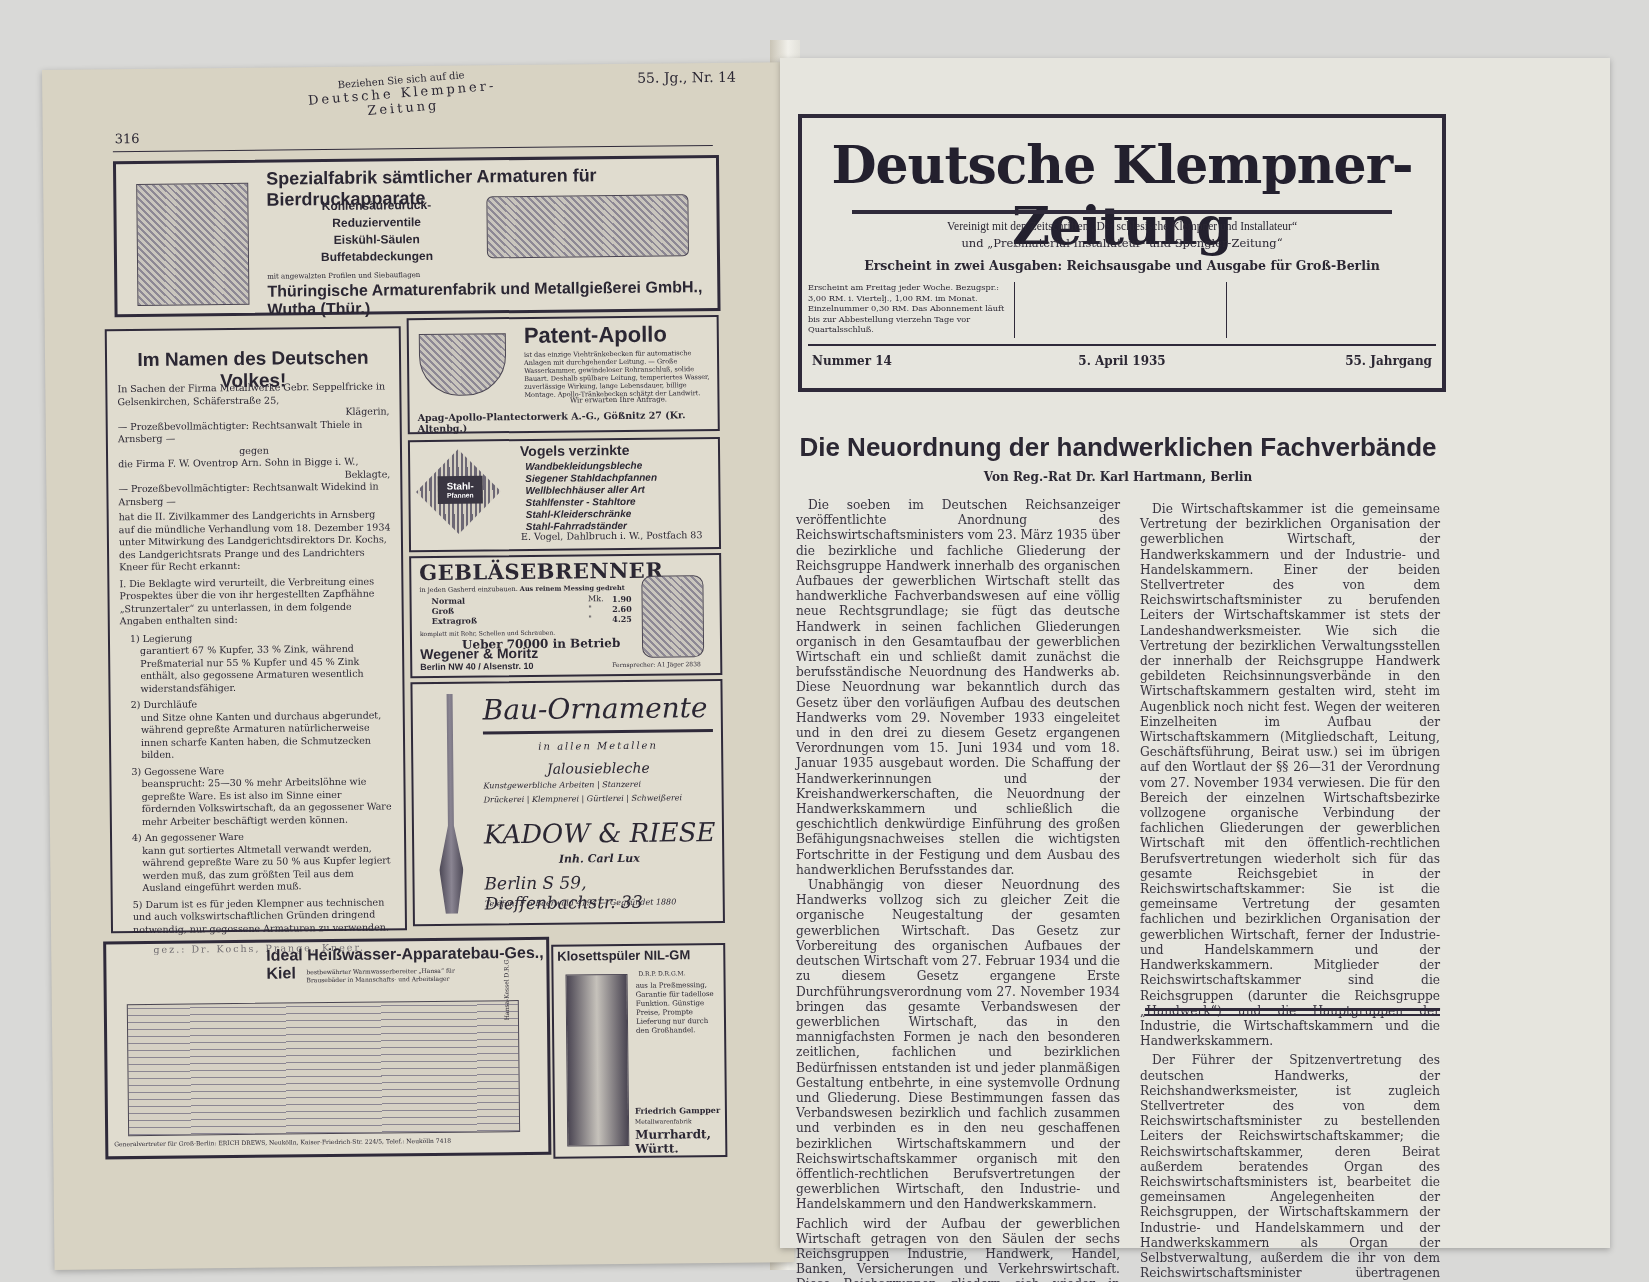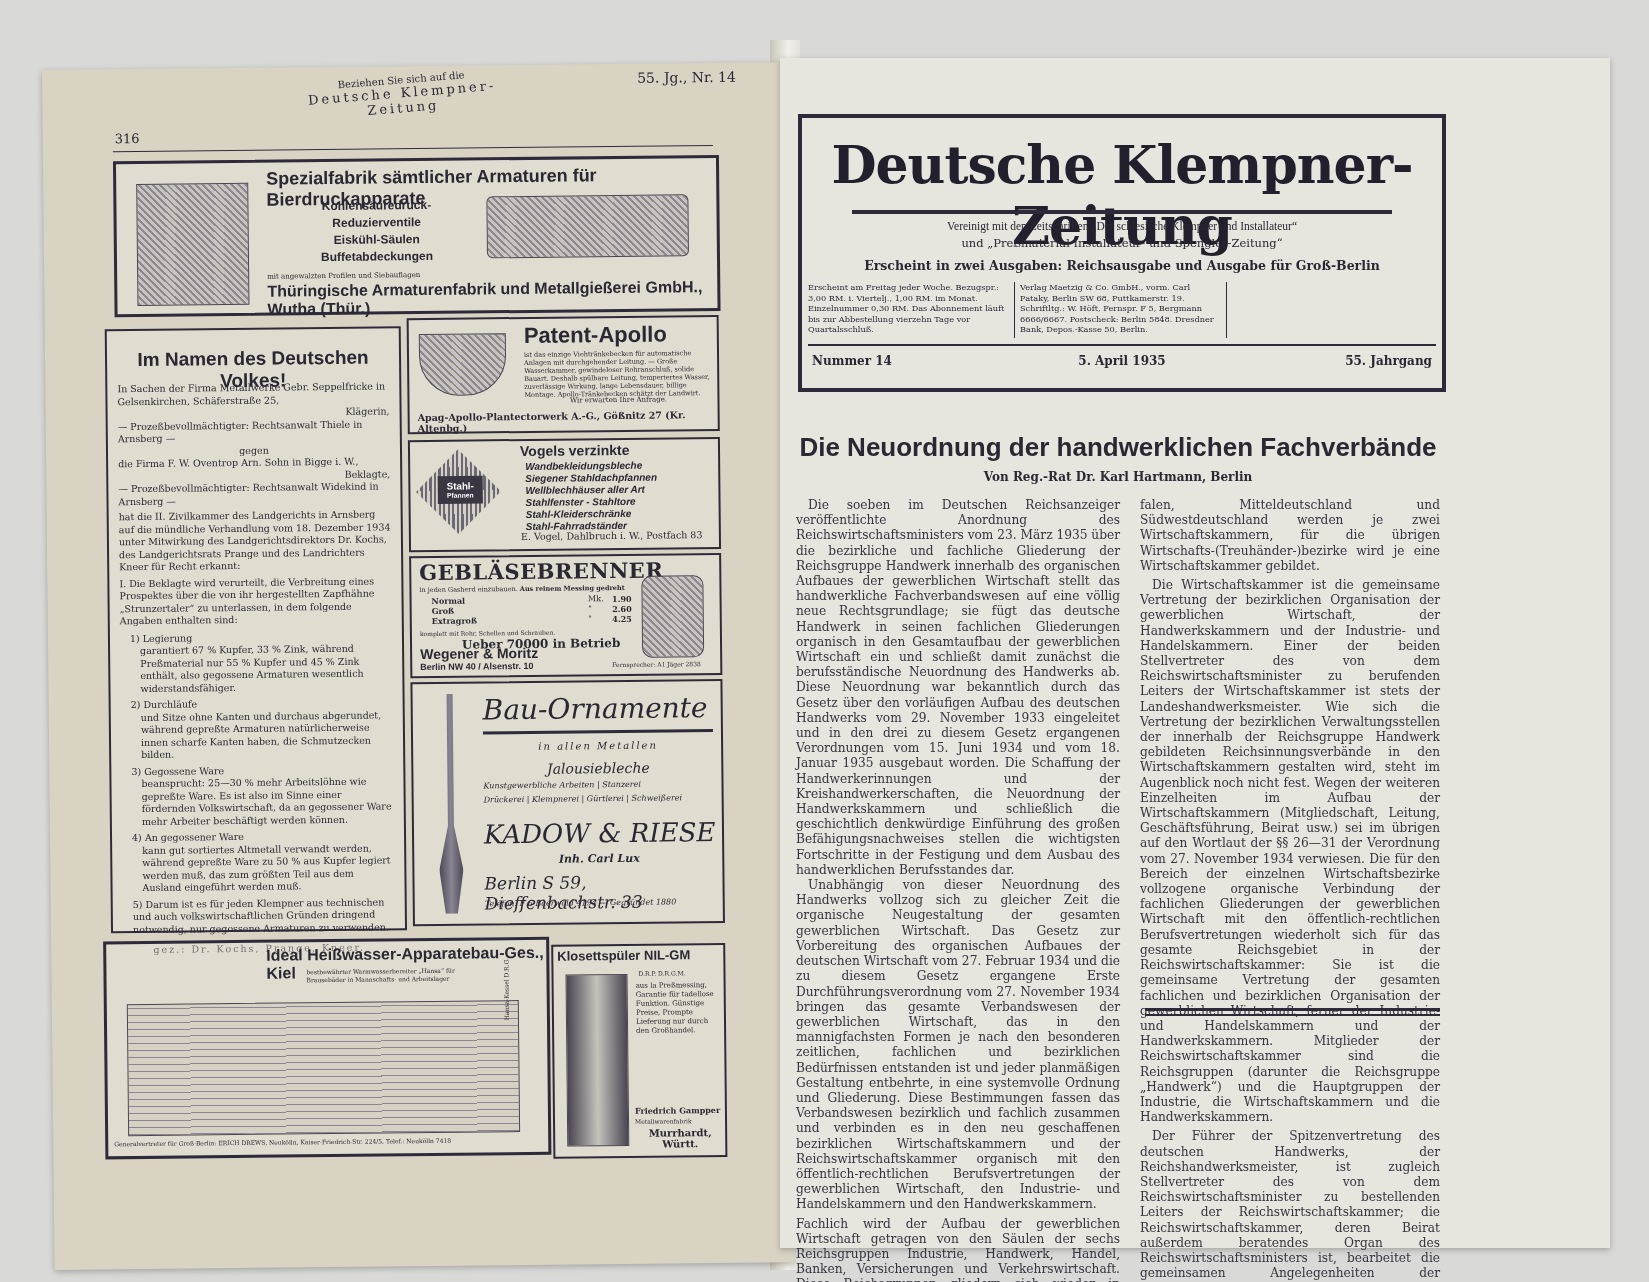--- a/index.html
+++ b/index.html
@@ -148,52 +148,50 @@
     <div class="abs" style="left:6px;top:196px;font-size:6px;white-space:nowrap;">Generalvertreter für Groß-Berlin: ERICH DREWS, Neukölln, Kaiser-Friedrich-Str. 224/5, Telef.: Neukölln 7418</div>
   </div>
 
   <div class="box thin" style="left:500px;top:880px;width:170px;height:210px;">
     <div class="abs sans bold" style="left:4px;top:2px;font-size:13px;">Klosettspüler NIL-GM</div>
     <div class="illus" style="left:12px;top:28px;width:60px;height:170px;background:linear-gradient(90deg,#4a4552,#c6c2bb,#4a4552);"></div>
     <div class="abs" style="left:85px;top:24px;font-size:6px;">D.R.P.   D.R.G.M.</div>
     <div class="abs" style="left:82px;top:36px;width:82px;font-size:7px;line-height:9px;">aus la Preßmessing, Garantie für tadellose Funktion. Günstige Preise, Prompte Lieferung nur durch den Großhandel.</div>
     <div class="abs bold" style="left:80px;top:160px;font-size:8px;">Friedrich Gampper</div>
     <div class="abs" style="left:80px;top:172px;font-size:6px;">Metallwarenfabrik</div>
-    <div class="abs bold" style="left:80px;top:182px;font-size:10px;text-align:center;">Murrhardt, Württ.</div>
+    <div class="abs bold" style="left:80px;top:182px;font-size:12px;">Murrhardt, Württ.</div>
   </div>
 </div>
 
 <div class="page right-page">
   <div class="box" style="left:18px;top:56px;width:640px;height:270px;border-width:4px;background:transparent;">
     <div class="abs masthead c" style="left:0;top:16px;width:640px;">Deutsche Klempner-Zeitung</div>
     <div class="rule" style="left:50px;top:92px;width:540px;height:4px;"></div>
     <div class="abs c" style="left:0;top:102px;width:640px;font-size:11.5px;font-family:Liberation Serif, serif;">Vereinigt mit den Zeitschriften „Der schlesische Klempner und Installateur“</div>
     <div class="abs c" style="left:0;top:118px;width:640px;font-size:11.5px;">und „Preßmaterial Installateur- und Spengler-Zeitung“</div>
     <div class="abs c bold" style="left:0;top:140px;width:640px;font-size:12.5px;">Erscheint in zwei Ausgaben: Reichsausgabe und Ausgabe für Groß-Berlin</div>
     <div class="abs" style="left:6px;top:164px;width:200px;font-size:8.2px;line-height:10.5px;">Erscheint am Freitag jeder Woche. Bezugspr.: 3,00 RM. i. Viertelj., 1,00 RM. im Monat. Einzelnummer 0,30 RM. Das Abonnement läuft bis zur Abbestellung vierzehn Tage vor Quartalsschluß.</div>
     <div class="rule" style="left:212px;top:164px;width:1px;height:56px;"></div>
-    <div class="abs" style="left:218px;top:164px;width:200px;font-size:8.2px;line-height:10.5px;">Verlag Maetzig &amp; Co. GmbH., vorm. Carl Pataky, Berlin SW 68, Puttkamerstr. 19. Schriftltg.: W. Höft, Fernspr. F 5, Bergmann 6666/6667. Postscheck: Berlin 5848. Dresdner Bank, Depos.-Kasse 50, Berlin.</div>
     <div class="rule" style="left:424px;top:164px;width:1px;height:56px;"></div>
     <div class="rule" style="left:6px;top:226px;width:628px;height:2px;"></div>
     <div class="abs bold" style="left:10px;top:236px;font-size:12px;">Nummer 14</div>
     <div class="abs bold c" style="left:220px;top:236px;width:200px;font-size:12px;">5. April 1935</div>
     <div class="abs bold" style="right:10px;top:236px;font-size:12px;">55. Jahrgang</div>
   </div>
 
   <div class="abs c bold" style="left:18px;top:412px;width:640px;font-size:12px;">Von Reg.-Rat Dr. Karl Hartmann, Berlin</div>
   <div class="abs c bold cond" style="left:18px;top:374px;width:640px;font-size:26px;">Die Neuordnung der handwerklichen Fachverbände</div>
 
   <div class="abs body-text" style="left:16px;top:440px;width:324px;">
     <p style="margin:0;text-indent:12px;">Die soeben im Deutschen Reichsanzeiger veröffentlichte Anordnung des Reichswirtschaftsministers vom 23. März 1935 über die bezirkliche und fachliche Gliederung der Reichsgruppe Handwerk innerhalb des organischen Aufbaues der gewerblichen Wirtschaft stellt das handwerkliche Fachverbandswesen auf eine völlig neue Rechtsgrundlage; sie fügt das deutsche Handwerk in seinen fachlichen Gliederungen organisch in den Gesamtaufbau der gewerblichen Wirtschaft ein und schließt damit zunächst die berufsständische Neuordnung des Handwerks ab. Diese Neuordnung war bekanntlich durch das Gesetz über den vorläufigen Aufbau des deutschen Handwerks vom 29. November 1933 eingeleitet und in den drei zu diesem Gesetz ergangenen Verordnungen vom 15. Juni 1934 und vom 18. Januar 1935 ausgebaut worden. Die Schaffung der Handwerkerinnungen und der Kreishandwerkerschaften, die Neuordnung der Handwerkskammern und schließlich die geschichtlich denkwürdige Einführung des großen Befähigungsnachweises stellen die wichtigsten Fortschritte in der Festigung und dem Ausbau des handwerklichen Berufsstandes dar.</p>
     <p style="margin:0;text-indent:12px;">Unabhängig von dieser Neuordnung des Handwerks vollzog sich zu gleicher Zeit die organische Neugestaltung der gesamten gewerblichen Wirtschaft. Das Gesetz zur Vorbereitung des organischen Aufbaues der deutschen Wirtschaft vom 27. Februar 1934 und die zu diesem Gesetz ergangene Erste Durchführungsverordnung vom 27. November 1934 bringen das gesamte Verbandswesen der gewerblichen Wirtschaft, das in den mannigfachsten Formen je nach den besonderen zeitlichen, fachlichen und bezirklichen Bedürfnissen entstanden ist und jeder planmäßigen Gestaltung entbehrte, in eine systemvolle Ordnung und Gliederung. Diese Bestimmungen fassen das Verbandswesen bezirklich und fachlich zusammen und verbinden es in den neu geschaffenen bezirklichen Wirtschaftskammern und der Reichswirtschaftskammer organisch mit den öffentlich-rechtlichen Berufsvertretungen der gewerblichen Wirtschaft, den Industrie- und Handelskammern und den Handwerkskammern.</p>
     <p style="margin:4px 0 0;text-indent:0;">Fachlich wird der Aufbau der gewerblichen Wirtschaft getragen von den Säulen der sechs Reichsgruppen Industrie, Handwerk, Handel, Banken, Versicherungen und Verkehrswirtschaft. Diese Reichsgruppen gliedern sich wieder in Hauptgruppen (nur bei der Industrie), in Wirtschaftsgruppen, Fachgruppen und Fachuntergruppen.</p>
 
   </div>
 
   <div class="abs body-text" style="left:360px;top:440px;width:300px;">
-    <p style="margin:0;">falen, Mitteldeutschland und Südwestdeutschland werden je zwei Wirtschaftskammern, für die übrigen Wirtschafts-(Treuhänder-)bezirke wird je eine Wirtschaftskammer gebildet.</p>
     <p style="margin:4px 0 0;text-indent:12px;">Die Wirtschaftskammer ist die gemeinsame Vertretung der bezirklichen Organisation der gewerblichen Wirtschaft, der Handwerkskammern und der Industrie- und Handelskammern. Einer der beiden Stellvertreter des von dem Reichswirtschaftsminister zu berufenden Leiters der Wirtschaftskammer ist stets der Landeshandwerksmeister. Wie sich die Vertretung der bezirklichen Verwaltungsstellen der innerhalb der Reichsgruppe Handwerk gebildeten Reichsinnungsverbände in den Wirtschaftskammern gestalten wird, steht im Augenblick noch nicht fest. Wegen der weiteren Einzelheiten im Aufbau der Wirtschaftskammern (Mitgliedschaft, Leitung, Geschäftsführung, Beirat usw.) sei im übrigen auf den Wortlaut der §§ 26—31 der Verordnung vom 27. November 1934 verwiesen. Die für den Bereich der einzelnen Wirtschaftsbezirke vollzogene organische Verbindung der fachlichen Gliederungen der gewerblichen Wirtschaft mit den öffentlich-rechtlichen Berufsvertretungen wiederholt sich für das gesamte Reichsgebiet in der Reichswirtschaftskammer: Sie ist die gemeinsame Vertretung der gesamten fachlichen und bezirklichen Organisation der gewerblichen Wirtschaft, ferner der Industrie- und Handelskammern und der Handwerkskammern. Mitglieder der Reichswirtschaftskammer sind die Reichsgruppen (darunter die Reichsgruppe „Handwerk“) und die Hauptgruppen der Industrie, die Wirtschaftskammern und die Handwerkskammern.</p>
     <p style="margin:4px 0 0;text-indent:12px;">Der Führer der Spitzenvertretung des deutschen Handwerks, der Reichshandwerksmeister, ist zugleich Stellvertreter des von dem Reichswirtschaftsminister zu bestellenden Leiters der Reichswirtschaftskammer; die Reichswirtschaftskammer, deren Beirat außerdem beratendes Organ des Reichswirtschaftsministers ist, bearbeitet die gemeinsamen Angelegenheiten der Reichsgruppen, der Wirtschaftskammern der Industrie- und Handelskammern und der Handwerkskammern als Organ der Selbstverwaltung, außerdem die ihr von dem Reichswirtschaftsminister übertragenen besonderen Aufgaben. Wegen aller Ein-</p>
   </div>
 
   <div class="rule" style="left:365px;top:950px;width:295px;height:3px;"></div>
   <div class="rule" style="left:365px;top:956px;width:295px;height:2px;"></div>
 </div>
 
 </body></html>

